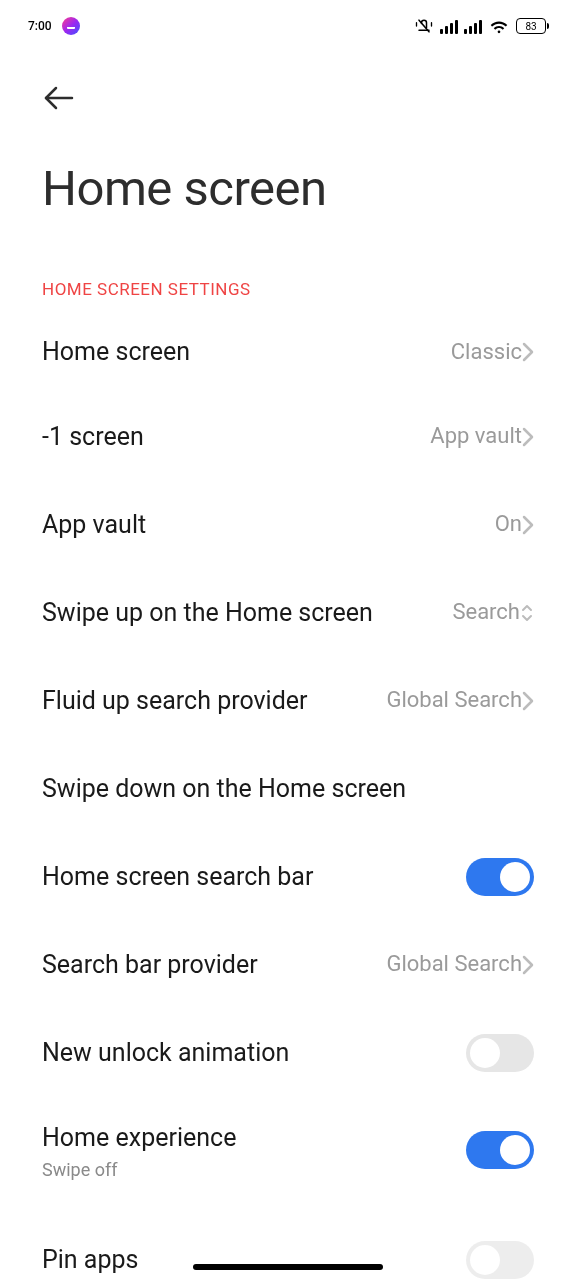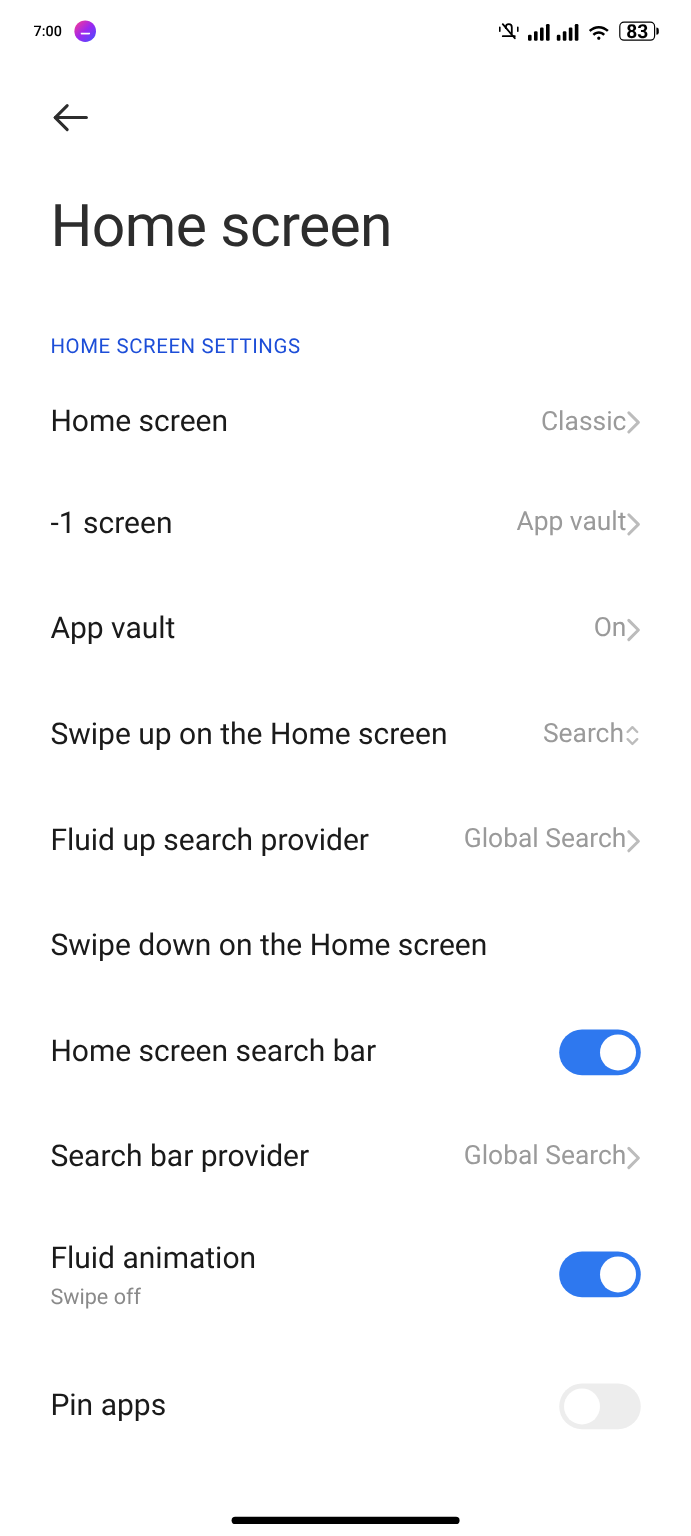--- a/index.html
+++ b/index.html
@@ -91,42 +91,42 @@
       content: "";
       position: absolute;
       right: -4px;
       top: 4px;
       width: 2px;
       height: 6px;
       background: #000;
       border-radius: 0 2px 2px 0;
     }
     .battery-text {
-      font-size: 16px;
-      font-weight: 700;
+      font-size: 10px;
+      font-weight: 400;
     }
     .back-bar {
       padding: 32px 0 0 42px;
     }
     .back-arrow {
       width: 32px;
       height: 28px;
       cursor: pointer;
     }
     .page-title {
       padding: 48px 42px 0 42px;
       font-size: 49px;
       font-weight: 400;
       color: #2d2d2d;
       letter-spacing: -0.5px;
     }
     .section-header {
       padding: 62px 42px 0 42px;
       font-size: 17px;
-      color: #1d4ed8;
+      color: #ef4444;
       letter-spacing: 0.5px;
     }
     .settings-list {
       padding: 0 42px;
     }
     .setting-row {
       display: flex;
       justify-content: space-between;
       align-items: center;
       min-height: 88px;
@@ -321,24 +321,30 @@
     <div class="setting-value-wrap">
       <span class="setting-value">Global Search</span>
       <span class="chevron-right">
         <svg width="12" height="20">
             <path d="M2 2l8 8-8 8" stroke="#bcbcbc" stroke-width="2.5" fill="none" stroke-linecap="round" stroke-linejoin="round"></path>
           </svg>
       </span>
     </div>
   </div>
 
+  <div class="setting-row">
+    <div class="setting-label">New unlock animation</div>
+    <div class="toggle off">
+        <div class="toggle-knob"></div>
+      </div>
+  </div>
 
   <div class="setting-row">
     <div>
-      <div class="setting-label">Fluid animation</div>
+      <div class="setting-label">Home experience</div>
       <div class="setting-sub">Swipe off</div>
     </div>
     <div class="toggle on">
         <div class="toggle-knob"></div>
       </div>
   </div>
 
   <div class="setting-row" style="padding-bottom:0">
     <div class="setting-label">Pin apps</div>
     <div class="toggle off" style="opacity:0.7">

